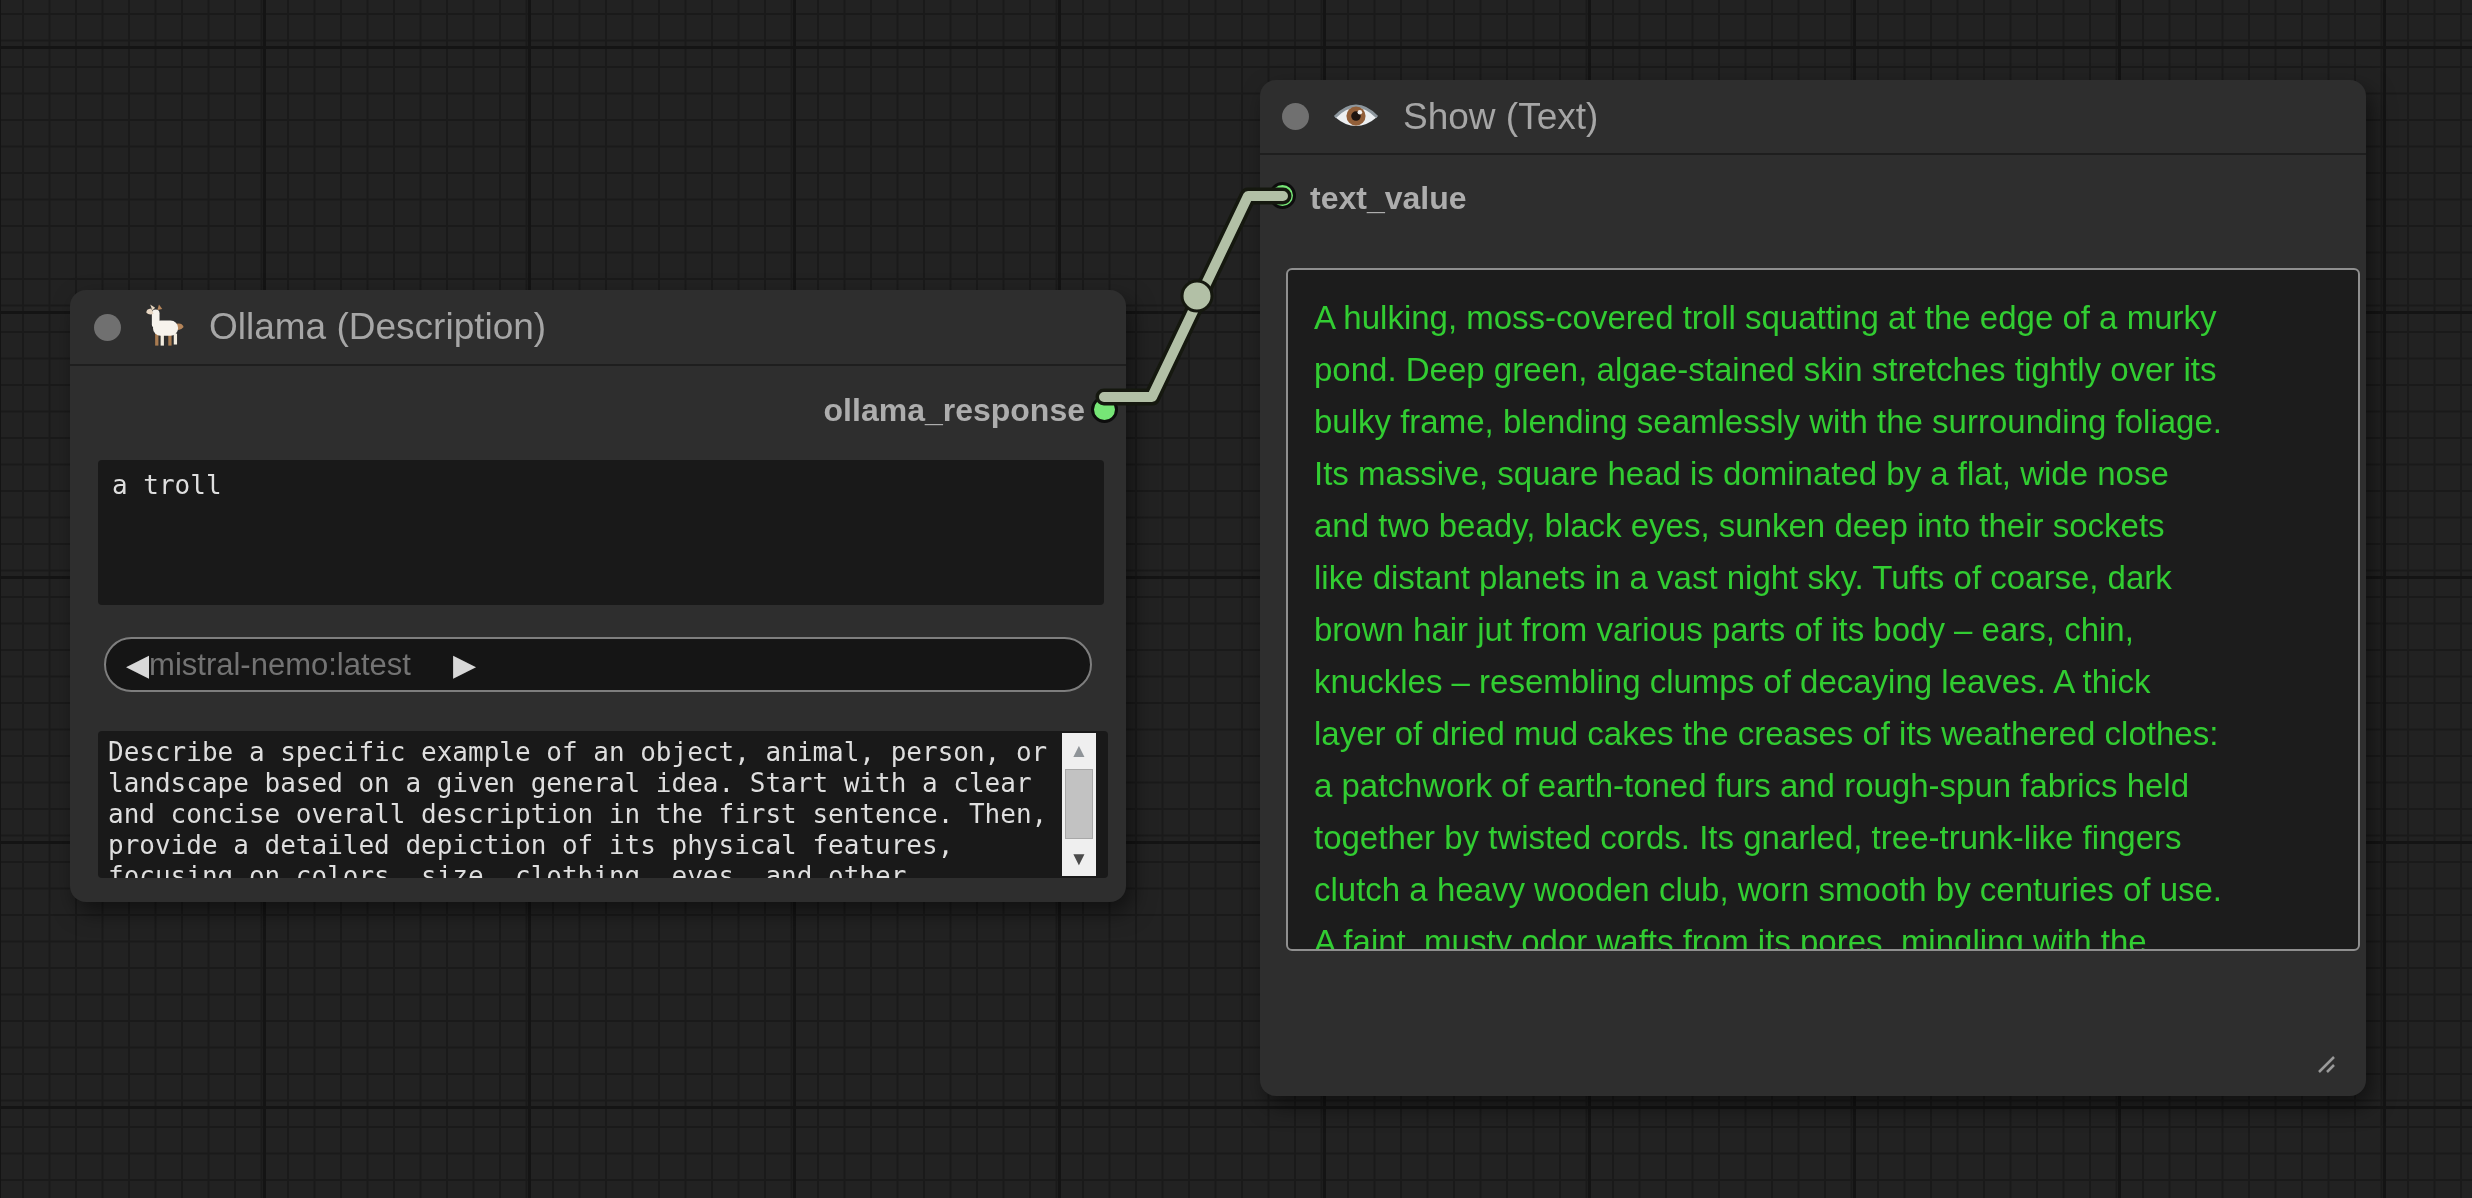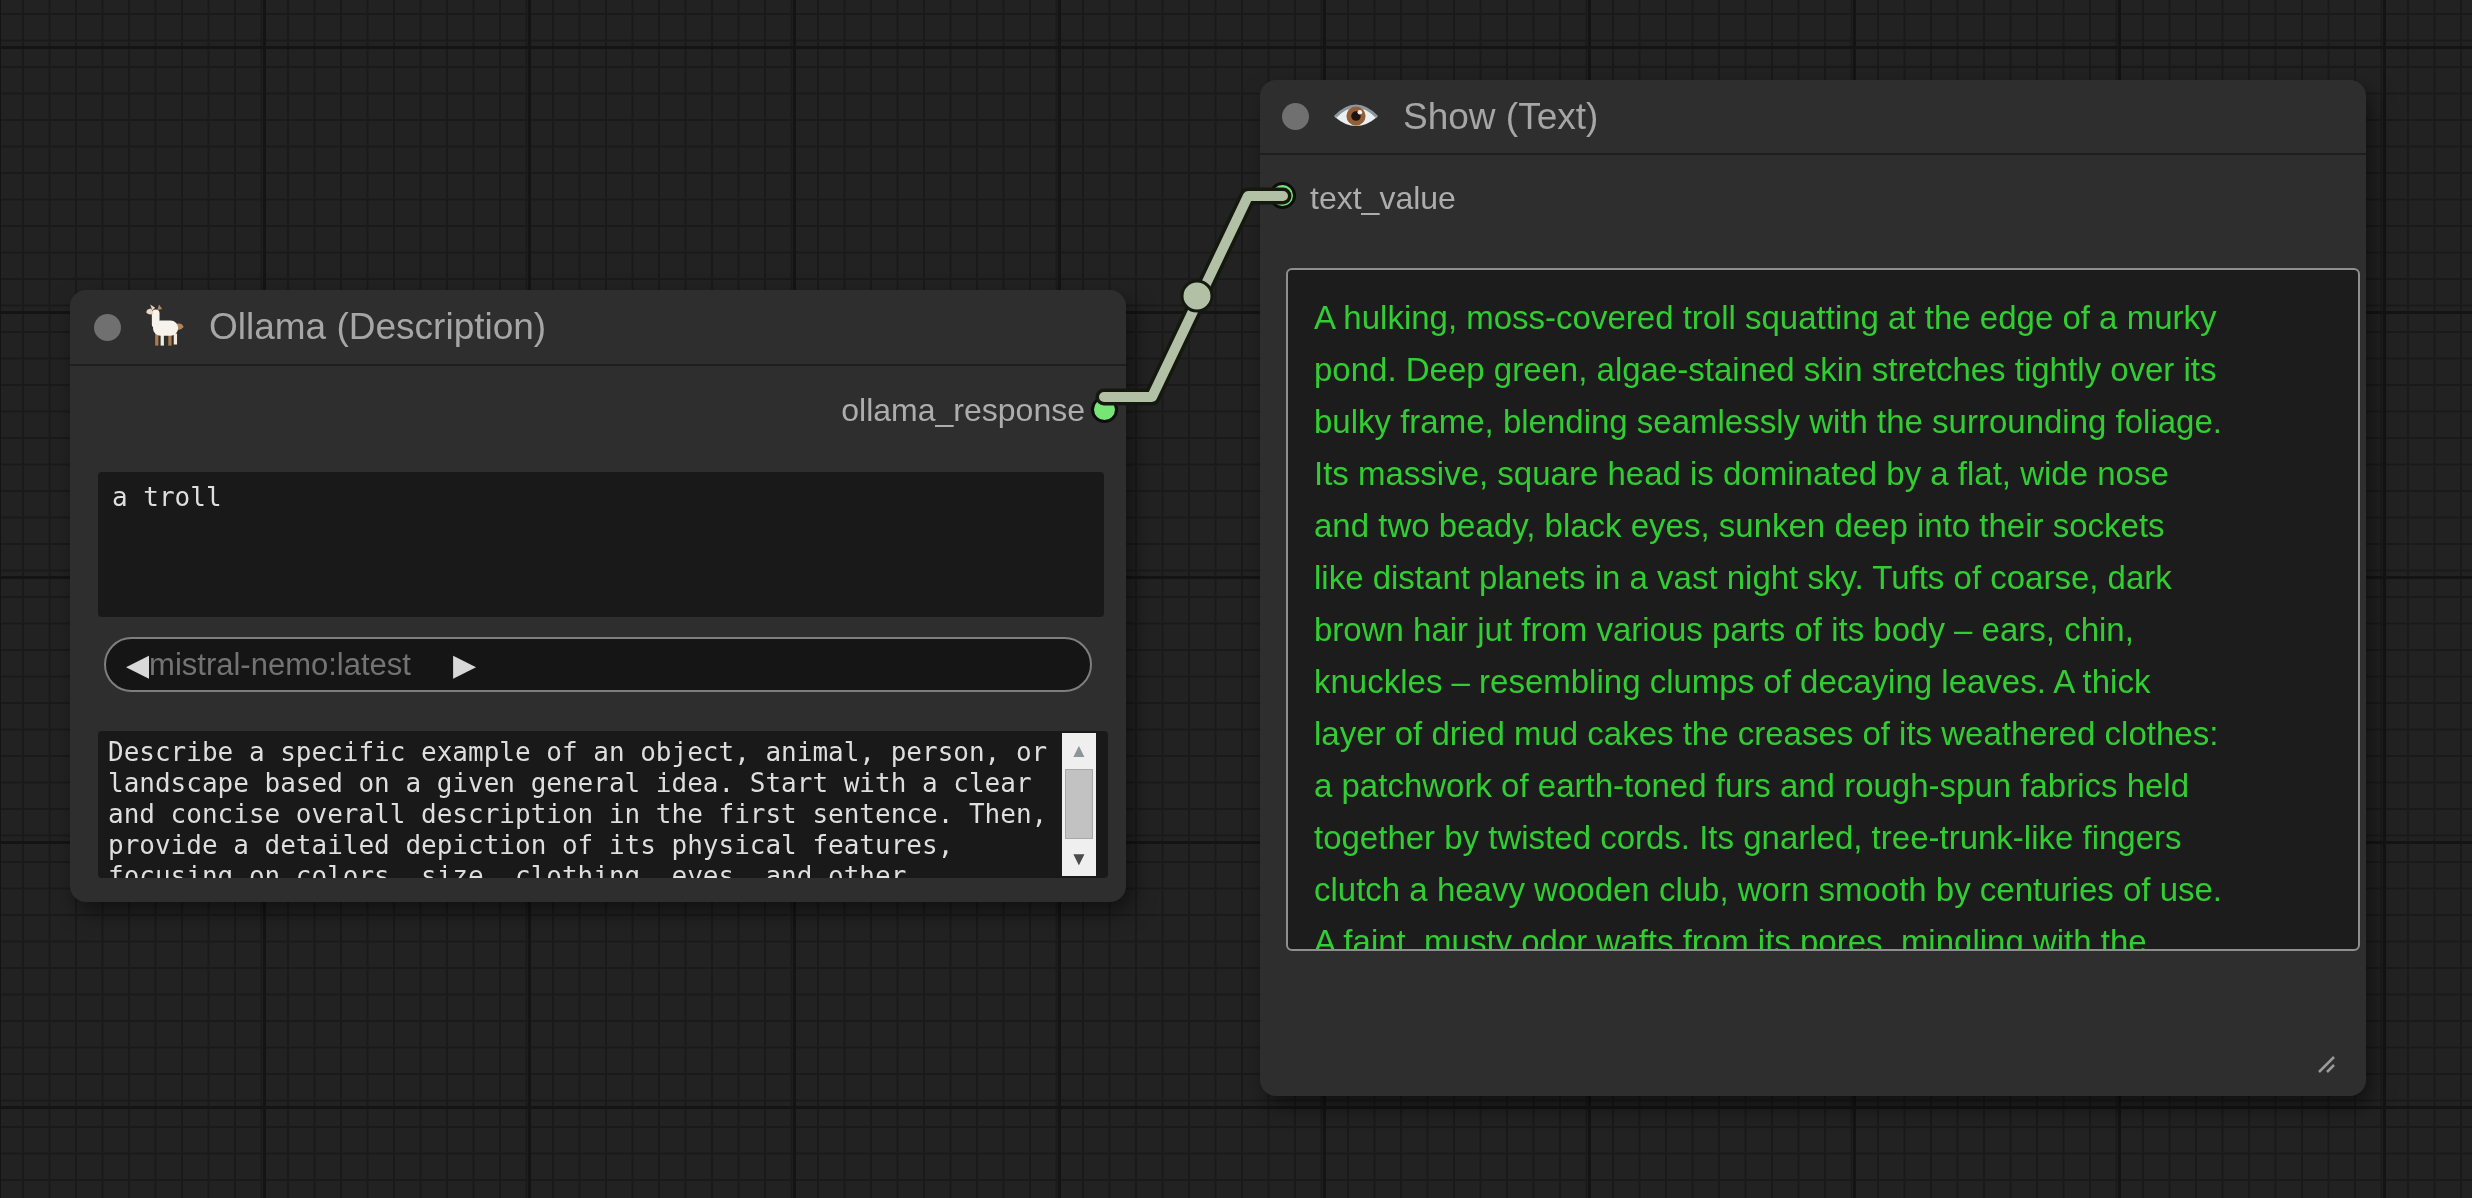--- a/index.html
+++ b/index.html
@@ -23,25 +23,25 @@
     position:absolute;left:0;right:0;top:0;display:flex;align-items:center;
     border-bottom:2px solid #1e1e1e;box-sizing:border-box;
   }
   .collapse-dot{width:27px;height:27px;border-radius:50%;background:#707070;flex:0 0 auto;}
   .node-title{color:#a6a6a6;font-size:37px;white-space:nowrap;}
   .node-icon{display:inline-flex;align-items:center;flex:0 0 auto;}
   .slot-dot{
     position:absolute;width:27px;height:27px;border-radius:50%;
     background:#76e576;border:3px solid #0d0d0d;box-sizing:border-box;z-index:6;
   }
-  .slot-label{position:absolute;color:#adadad;font-size:32px;white-space:nowrap;}
+  .slot-label{position:absolute;color:#adadad;font-size:32px;white-space:nowrap;font-weight:bold;}
   .inner-box{position:absolute;background:#191919;border-radius:4px;box-sizing:border-box;overflow:hidden;}
   .mono{font-family:"DejaVu Sans Mono","Liberation Mono",monospace;color:#dedede;}
   
-  #ollama-input-text{left:28px;top:182px;width:1006px;height:145px;padding:10px 14px;font-size:26px;line-height:31px;}
+  #ollama-input-text{left:28px;top:170px;width:1006px;height:145px;padding:10px 14px;font-size:26px;line-height:31px;}
   #ollama-combo{
     position:absolute;left:34px;top:347px;width:988px;height:55px;border-radius:28px;
     background:#151515;border:2px solid #7e7e7e;box-sizing:border-box;
     display:flex;align-items:center;padding:0 20px;
   }
   .combo-arrow{color:#d8d8d8;font-size:30px;line-height:1;flex:0 0 auto;}
   .combo-label{color:#9c9c9c;font-size:31px;margin-left:10px;flex:1 1 auto;white-space:nowrap;}
   .combo-value{color:#737373;font-size:31px;margin-right:42px;white-space:nowrap;}
   #ollama-prompt{left:28px;top:441px;width:1010px;height:147px;padding:6px 10px;font-size:26px;line-height:31px;white-space:pre-line;}
   .scrollbar{

